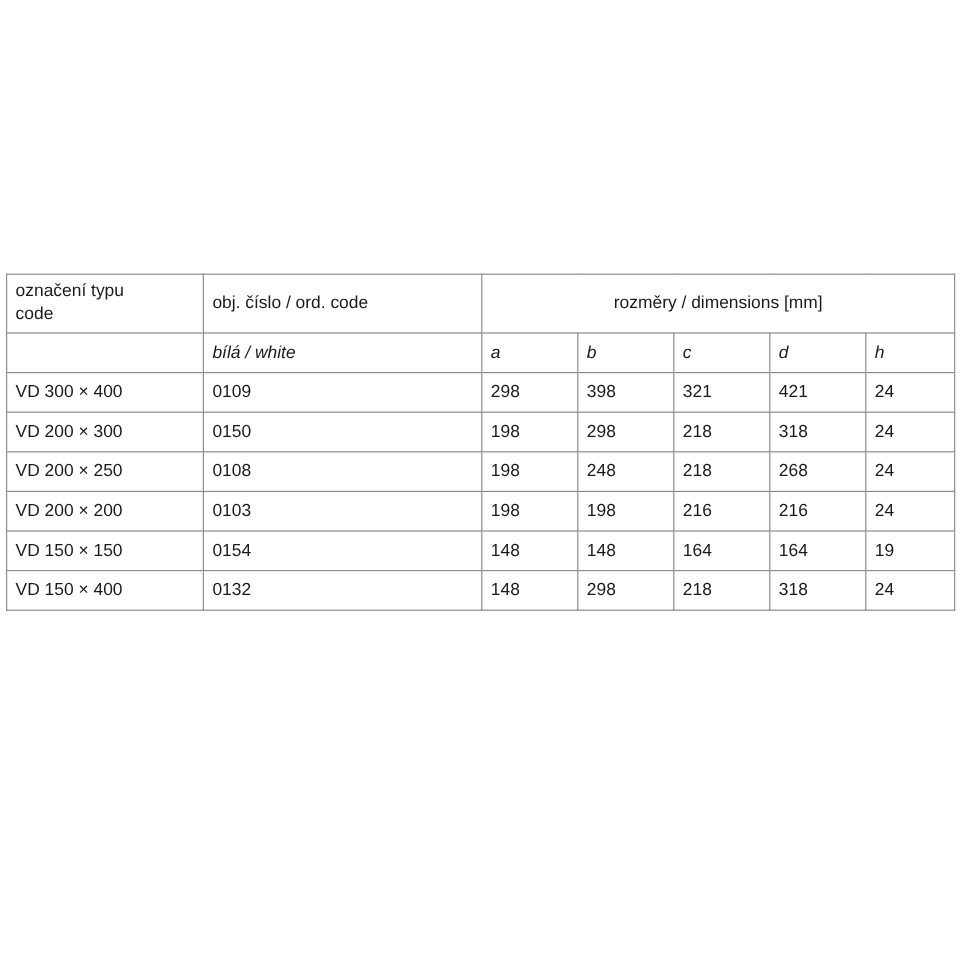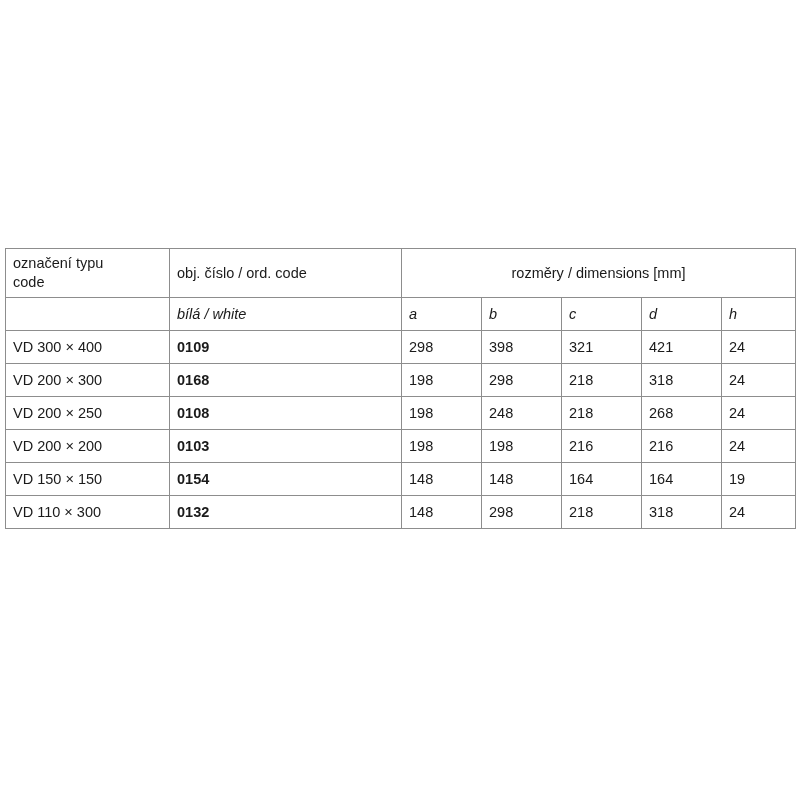--- a/index.html
+++ b/index.html
@@ -10,21 +10,21 @@
   body {
     width: 800px;
     height: 800px;
     font-family: "Liberation Sans", sans-serif;
     position: relative;
     overflow: hidden;
   }
   #table-wrap {
     position: absolute;
     left: 5px;
-    top: 248px;
+    top: 228px;
     width: 790px;
   }
   table.spec {
     border-collapse: collapse;
     width: 790px;
     table-layout: fixed;
     background: #ffffff;
   }
   table.spec td {
     border: 1px solid #8d8d8d;
@@ -65,21 +65,21 @@
   .c-d     { width: 80px; }
   .c-h     { width: 74px; }
 
   td.type-cell {
     background: #eceded;
     color: #009aa6;
     font-weight: normal;
     font-size: 14.5px;
   }
   td.code-cell {
-    font-weight: bold;
+    font-weight: normal;
     color: #111111;
     background: #ffffff;
   }
   td.dim-cell {
     background: #ffffff;
     color: #1a1a1a;
   }
   .hdr-top .merge-dims {
     text-align: center;
   }
@@ -121,21 +121,21 @@
         <td class="type-cell">VD 300 × 400</td>
         <td class="code-cell">0109</td>
         <td class="dim-cell">298</td>
         <td class="dim-cell">398</td>
         <td class="dim-cell">321</td>
         <td class="dim-cell">421</td>
         <td class="dim-cell">24</td>
       </tr>
       <tr>
         <td class="type-cell">VD 200 × 300</td>
-        <td class="code-cell">0168</td>
+        <td class="code-cell">0150</td>
         <td class="dim-cell">198</td>
         <td class="dim-cell">298</td>
         <td class="dim-cell">218</td>
         <td class="dim-cell">318</td>
         <td class="dim-cell">24</td>
       </tr>
       <tr>
         <td class="type-cell">VD 200 × 250</td>
         <td class="code-cell">0108</td>
         <td class="dim-cell">198</td>
@@ -156,21 +156,21 @@
       <tr>
         <td class="type-cell">VD 150 × 150</td>
         <td class="code-cell">0154</td>
         <td class="dim-cell">148</td>
         <td class="dim-cell">148</td>
         <td class="dim-cell">164</td>
         <td class="dim-cell">164</td>
         <td class="dim-cell">19</td>
       </tr>
       <tr>
-        <td class="type-cell">VD 110 × 300</td>
+        <td class="type-cell">VD 150 × 400</td>
         <td class="code-cell">0132</td>
         <td class="dim-cell">148</td>
         <td class="dim-cell">298</td>
         <td class="dim-cell">218</td>
         <td class="dim-cell">318</td>
         <td class="dim-cell">24</td>
       </tr>
     </tbody>
   </table>
 </div>

